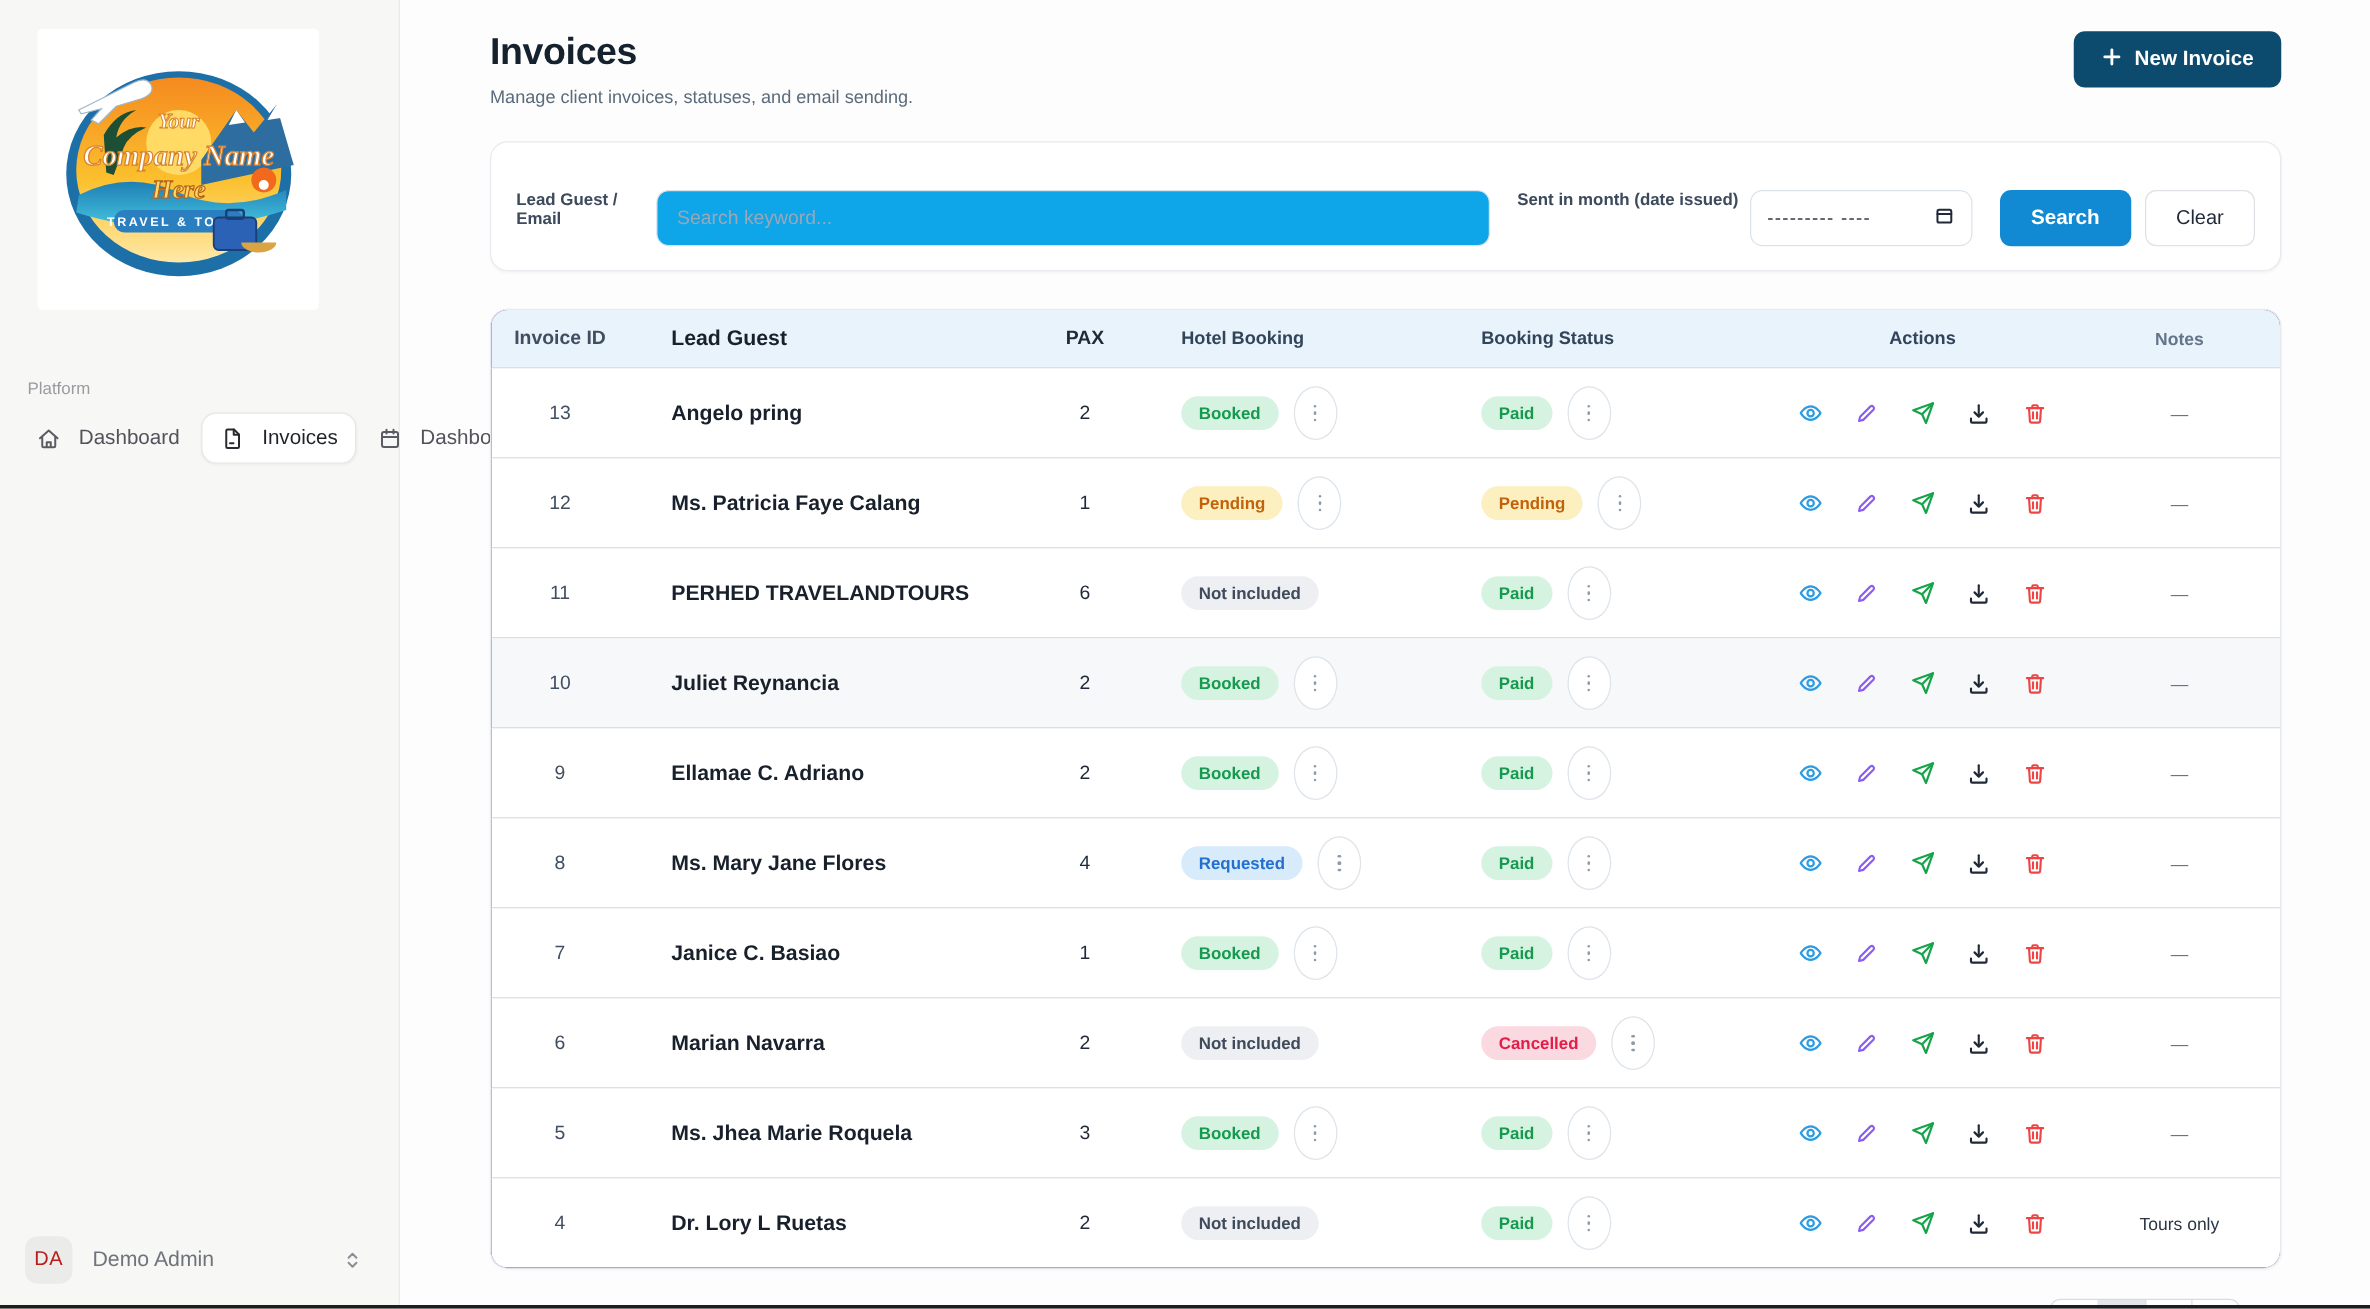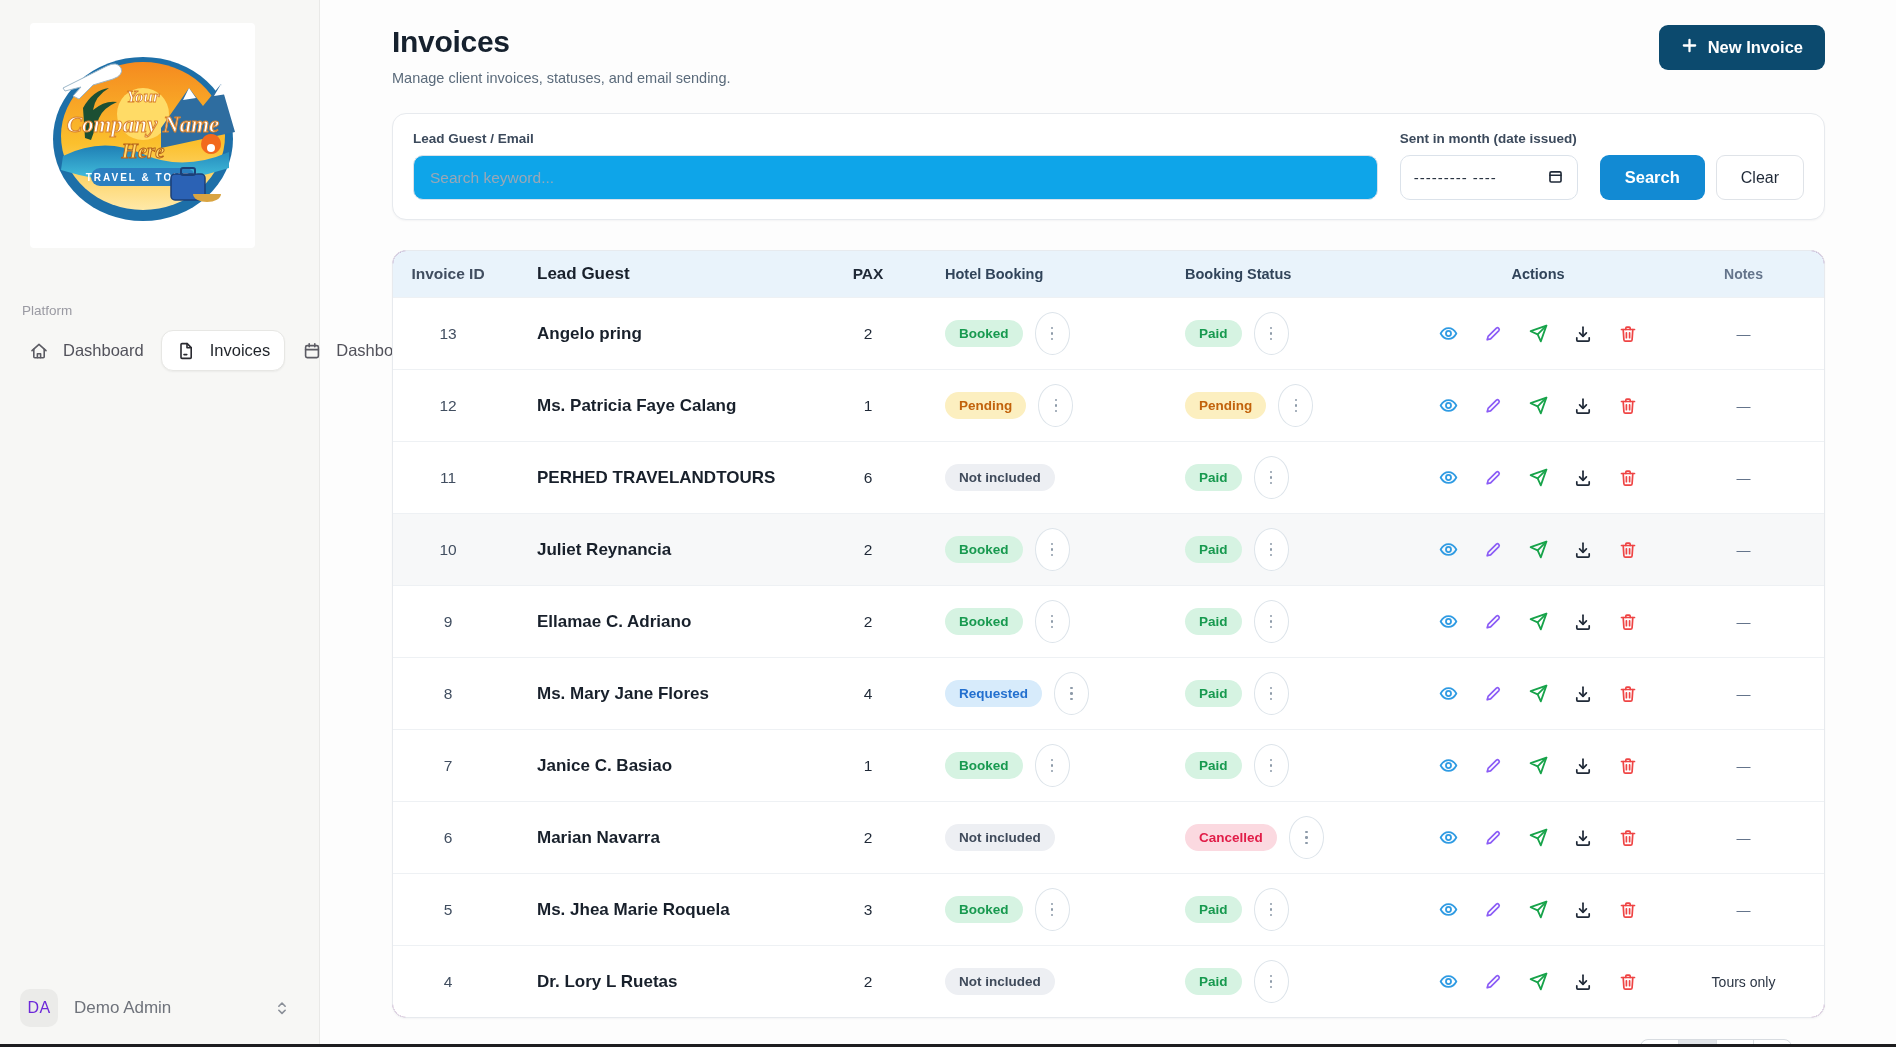--- a/index.html
+++ b/index.html
@@ -17,40 +17,40 @@
   .nav-item { display:flex; align-items:center; gap:14px; height:41px; padding:0 14px;
     border-radius:12px; color:#52525b; font-size:16.5px; cursor:pointer; border:1px solid transparent; }
   .nav-item.active { background:#ffffff; border:1px solid #e7e7e4; color:#1f2329;
     box-shadow:0 1px 2px rgba(0,0,0,.05); }
   .nav-icon { width:20px; height:20px; display:flex; align-items:center; justify-content:center; }
   .nav-icon svg { stroke:#5b5b63; }
   .nav-item.active .nav-icon svg { stroke:#2a2a30; }
 
   .user-row { position:absolute; bottom:12px; left:14px; right:14px; height:54px;
     display:flex; align-items:center; gap:16px; padding:0 6px; border-radius:12px; cursor:pointer; }
-  .avatar { width:38px; height:38px; border-radius:10px; background:#ebebe9; color:#6d28d9;
+  .avatar { width:38px; height:38px; border-radius:10px; background:#ebebe9; color:#b91c1c;
     font-size:16px; display:flex; align-items:center; justify-content:center; letter-spacing:.5px; }
   .user-name { flex:1; font-size:17px; color:#6f737b; }
   .user-chevrons { width:18px; height:18px; margin-right:8px; }
 
   
   .main { flex:1; padding:25px 71px 0 72px; position:relative; }
   .page-head { display:flex; justify-content:space-between; align-items:flex-start; }
   .page-title { font-size:30px; font-weight:700; color:#16212e; letter-spacing:-.3px; }
   .page-subtitle { margin-top:11px; font-size:14.5px; color:#5b6b7b; }
   .btn-primary { display:flex; align-items:center; gap:10px; height:45px; padding:0 22px;
     background:#0c4a6e; color:#ffffff; font-size:16.5px; font-weight:700; border:none;
     border-radius:9px; cursor:pointer; font-family:inherit; }
   .btn-primary svg { stroke:#ffffff; }
 
   
   .filter-card { margin-top:27px; background:#ffffff; border:1px solid #e7eaee; border-radius:14px;
     padding:17px 20px 19px 20px; display:flex; gap:22px; align-items:flex-end;
     box-shadow:0 1px 2px rgba(16,24,40,.04); }
-  .field { display:flex; flex-direction:column; gap:9px; }
+  .field { display:flex; flex-direction:row; gap:9px;margin-top:21px; }
   .field-keyword { flex:1; }
   .field-label { font-size:13.5px; font-weight:700; color:#3c4a5c; }
   .text-input { height:45px; border:1px solid #dbe2ea; border-radius:10px; background:#0ea5e9;
     font-size:15.5px; color:#1f2937; padding:0 16px; width:100%; font-family:inherit; outline:none; }
   .text-input::placeholder { color:#9aa7b6; }
   .date-input { width:178px; height:45px; border:1px solid #dbe2ea; border-radius:10px; background:#ffffff;
     display:flex; align-items:center; justify-content:space-between; padding:0 13px;
     font-size:15px; color:#2a3442; letter-spacing:1px; cursor:text; }
   .filter-actions { display:flex; gap:11px; align-items:flex-end; }
   .btn-search { height:45px; padding:0 25px; background:#128ad3; color:#fff; font-size:16.5px;

